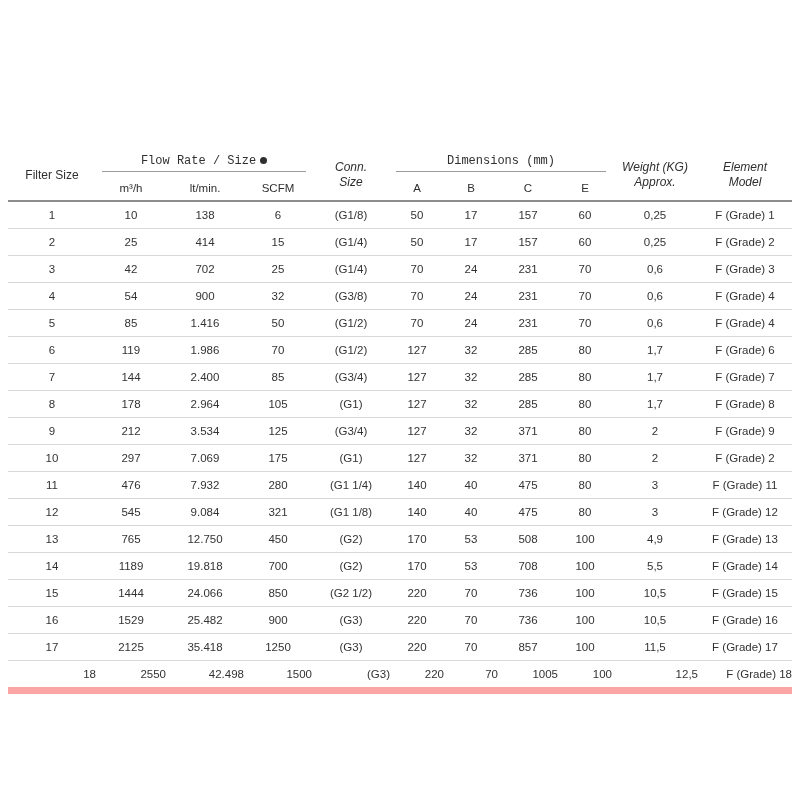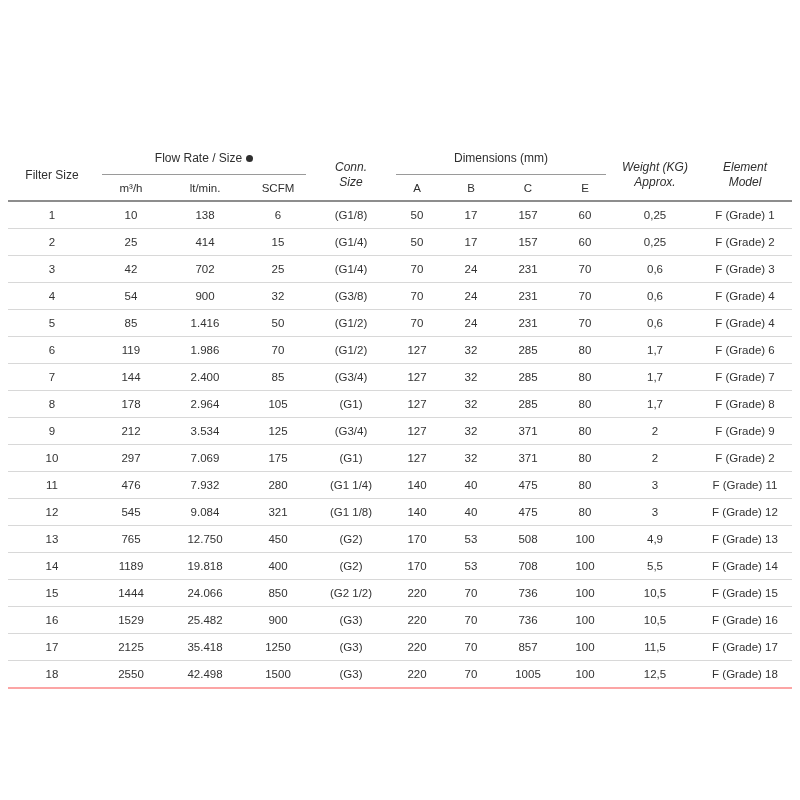--- a/index.html
+++ b/index.html
@@ -38,33 +38,35 @@
   }
   thead tr.hdr-sub th {
     height: 24px;
     font-size: 11.5px;
     color: #2f2f2f;
     margin-top: 32px;
   }
   .grp-line {
     display: block;
     border-bottom: 1px solid #9a9a9a;
-    padding-bottom: 9px;
+    padding-bottom: 3px;
     margin: 0 6px;
+    font-family: Liberation Mono, monospace;
   }
   .hdr-under {
     border-bottom: 2px solid #8d8d8d;
   }
   tbody td {
     height: 26px;
     border-bottom: 1px solid #d8d8d8;
     font-size: 11.5px;
   }
   tbody tr:last-child td {
-    border-bottom: 2px solid #fca5a5;
+    border-bottom: 7px solid #fca5a5;
+    text-align: right;
   }
   .col-filter { width: 88px; }
   .col-m3 { width: 70px; }
   .col-lt { width: 78px; }
   .col-scfm { width: 68px; }
   .col-conn { width: 78px; }
   .col-a { width: 54px; }
   .col-b { width: 54px; }
   .col-c { width: 60px; }
   .col-e { width: 54px; }
@@ -322,21 +324,21 @@
           <td>53</td>
           <td>508</td>
           <td>100</td>
           <td>4,9</td>
           <td>F (Grade) 13</td>
         </tr>
         <tr>
           <td>14</td>
           <td>1189</td>
           <td>19.818</td>
-          <td>400</td>
+          <td>700</td>
           <td>(G2)</td>
           <td>170</td>
           <td>53</td>
           <td>708</td>
           <td>100</td>
           <td>5,5</td>
           <td>F (Grade) 14</td>
         </tr>
         <tr>
           <td>15</td>

